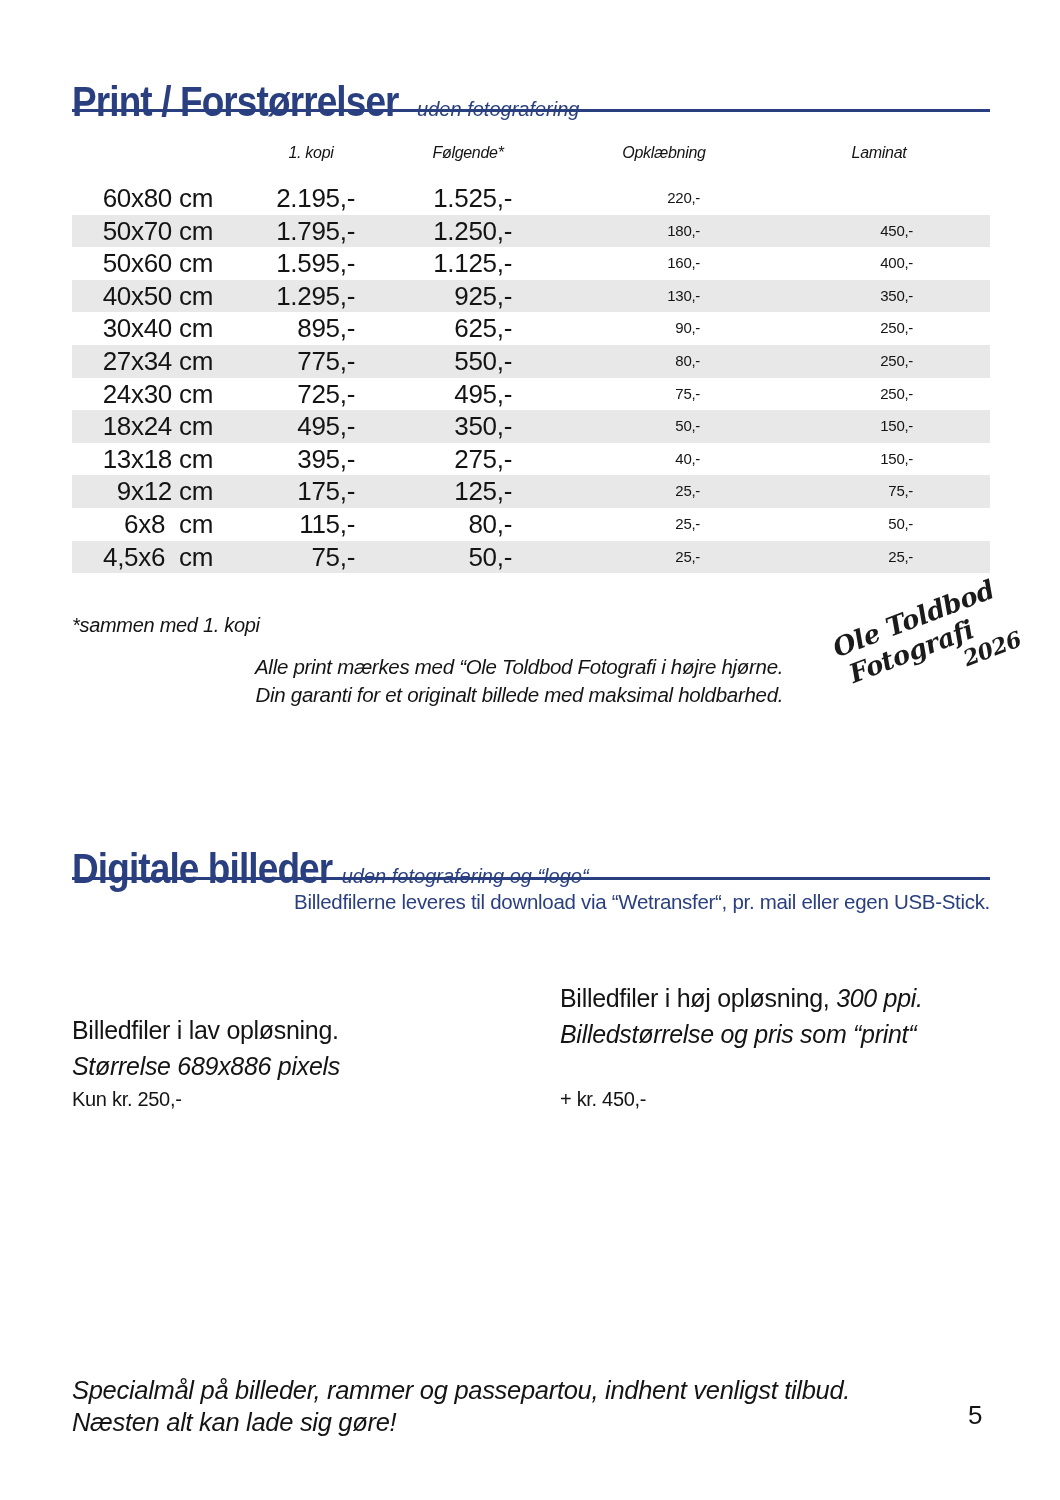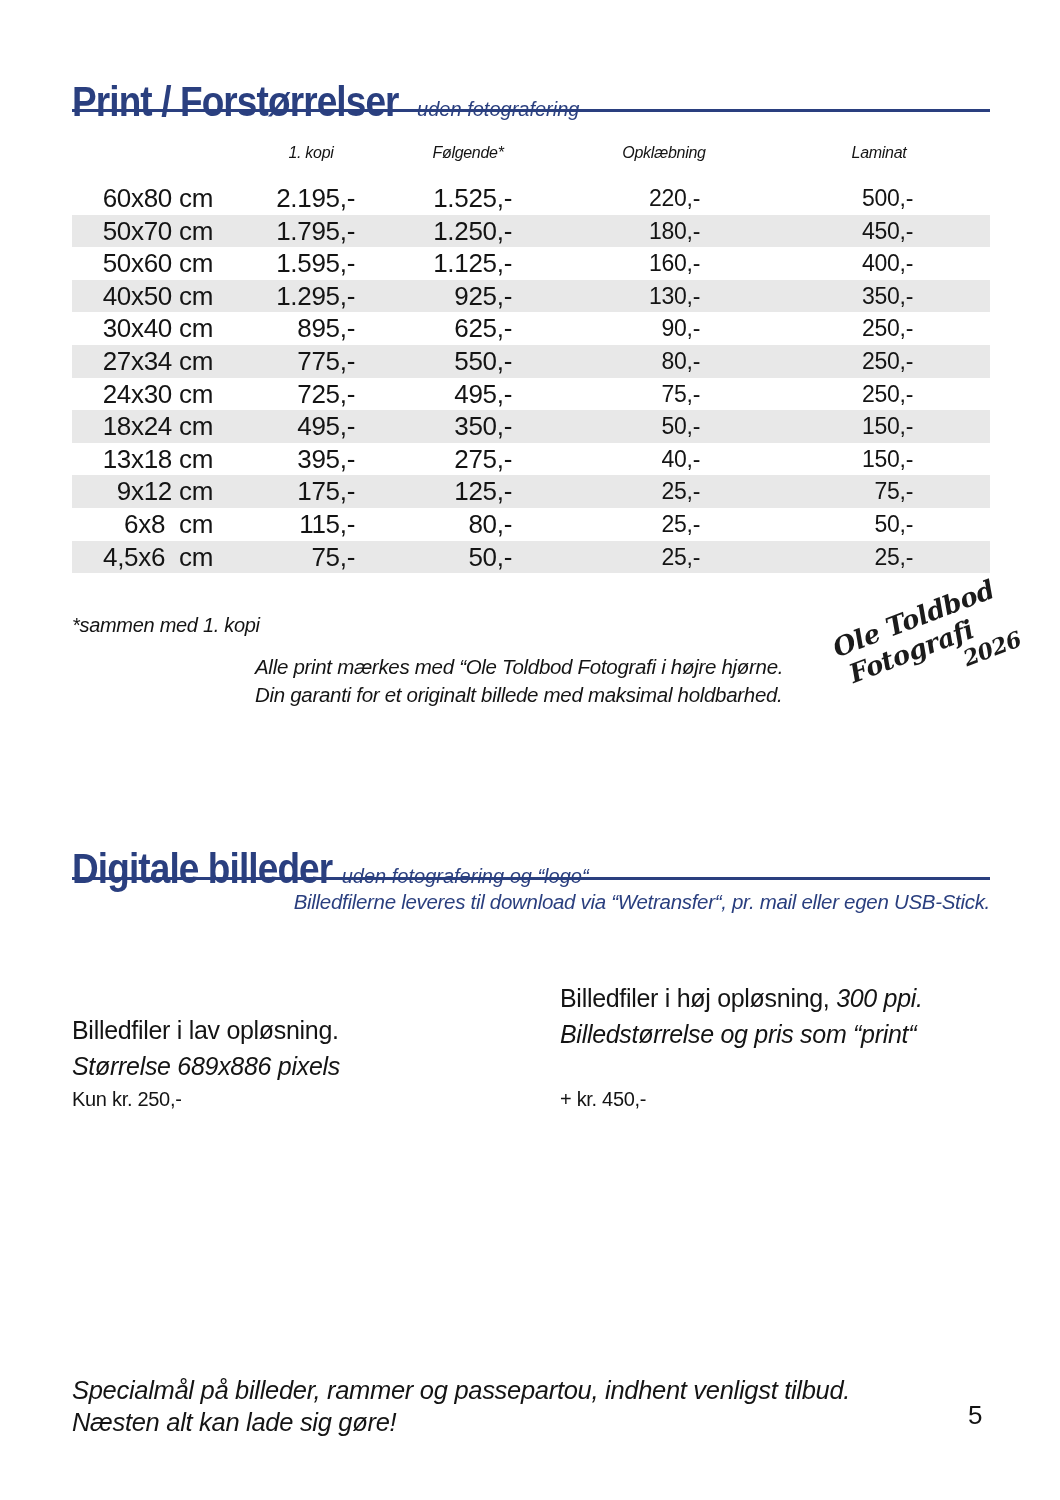--- a/index.html
+++ b/index.html
@@ -19,36 +19,36 @@
   .title-sub{font-style:italic;font-size:20px;color:var(--accent);margin-left:16px;letter-spacing:0;margin-top:36px;}
   .rule{position:absolute;left:72px;width:918px;height:3px;background:var(--accent);}
 
   
   #col-headers span{position:absolute;top:144px;transform:translateX(-50%);
       font-weight:normal;font-style:italic;font-size:16px;white-space:nowrap;}
   #price-table{position:absolute;left:72px;top:182px;width:918px;}
   .prow{display:grid;grid-template-columns:141px 142px 157px 188px 213px 77px;height:32.6px;line-height:32.6px;}
   .prow.stripe{background:var(--stripe);}
   .cell{text-align:right;white-space:pre;font-size:26px;}
-  .cell.small{font-size:23px;}
+  .cell.small{font-size:15px;}
   .cell.spacer{font-size:10px;}
 
   .footnote{position:absolute;left:72px;top:614px;font-style:italic;font-size:20px;}
-  .mark-note{position:absolute;left:255px;top:653px;font-style:italic;font-size:20.5px;line-height:28px;}
+  .mark-note{position:absolute;left:255px;top:653px;font-style:italic;font-size:20.5px;line-height:28px;text-align:right;}
 
   
   .signature{position:absolute;left:838px;top:600px;width:180px;transform:rotate(-21deg);
              font-family:"DejaVu Serif",serif;font-style:italic;font-weight:bold;color:#1b1b1b;line-height:30px;}
   .signature .s1{font-size:26px;white-space:nowrap;}
   .signature .s2{font-size:26px;margin-left:6px;white-space:nowrap;}
   .signature .s3{font-size:22px;text-align:right;margin-top:-4px;margin-right:2px;}
 
   
   .delivery-note{position:absolute;left:72px;top:890px;width:918px;text-align:right;
-                 color:var(--accent);font-style:italic;font-size:20.5px;}
+                 color:var(--accent);font-size:20.5px;}
   .col-block{position:absolute;top:980px;font-size:25px;line-height:36px;white-space:nowrap;}
   .col-left{left:72px;margin-top:32px;}
   .col-right{left:560px;}
   .italic{font-style:italic;}
   .price-line{position:absolute;top:1088px;font-size:20px;white-space:nowrap;}
 
   
   .footer-lines{position:absolute;left:72px;top:1374px;font-style:italic;font-size:25.5px;line-height:32px;white-space:nowrap;}
   .page-number{position:absolute;left:968px;top:1400px;font-size:26px;}
 </style>
@@ -69,21 +69,20 @@
     <span style="left:664px;">Opklæbning</span>
     <span style="left:879px;">Laminat</span>
   </div>
 
   <div id="price-table">
       <div class="prow">
         <span class="cell">60x80 cm</span>
         <span class="cell">2.195,-</span>
         <span class="cell">1.525,-</span>
         <span class="cell small">220,-</span>
-        <span class="cell small">500,-</span>
         <span class="cell spacer"></span>
       </div>
       <div class="prow stripe">
         <span class="cell">50x70 cm</span>
         <span class="cell">1.795,-</span>
         <span class="cell">1.250,-</span>
         <span class="cell small">180,-</span>
         <span class="cell small">450,-</span>
         <span class="cell spacer"></span>
       </div>

